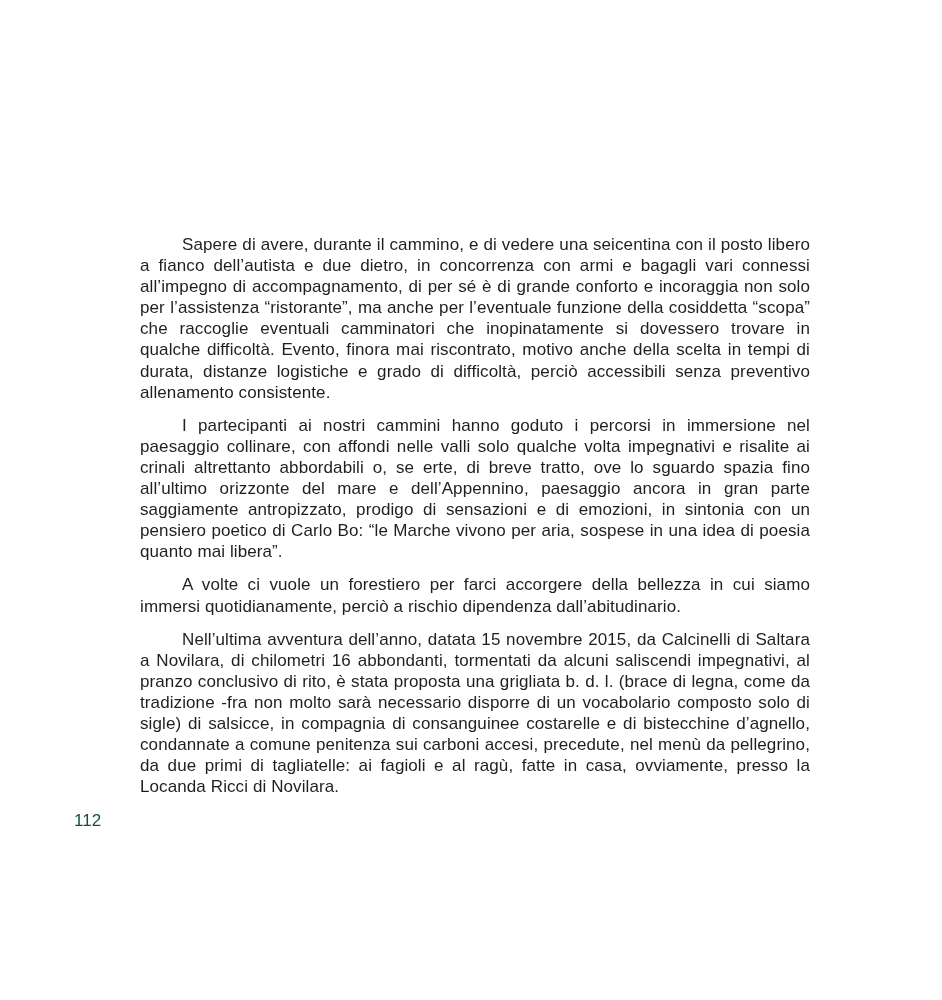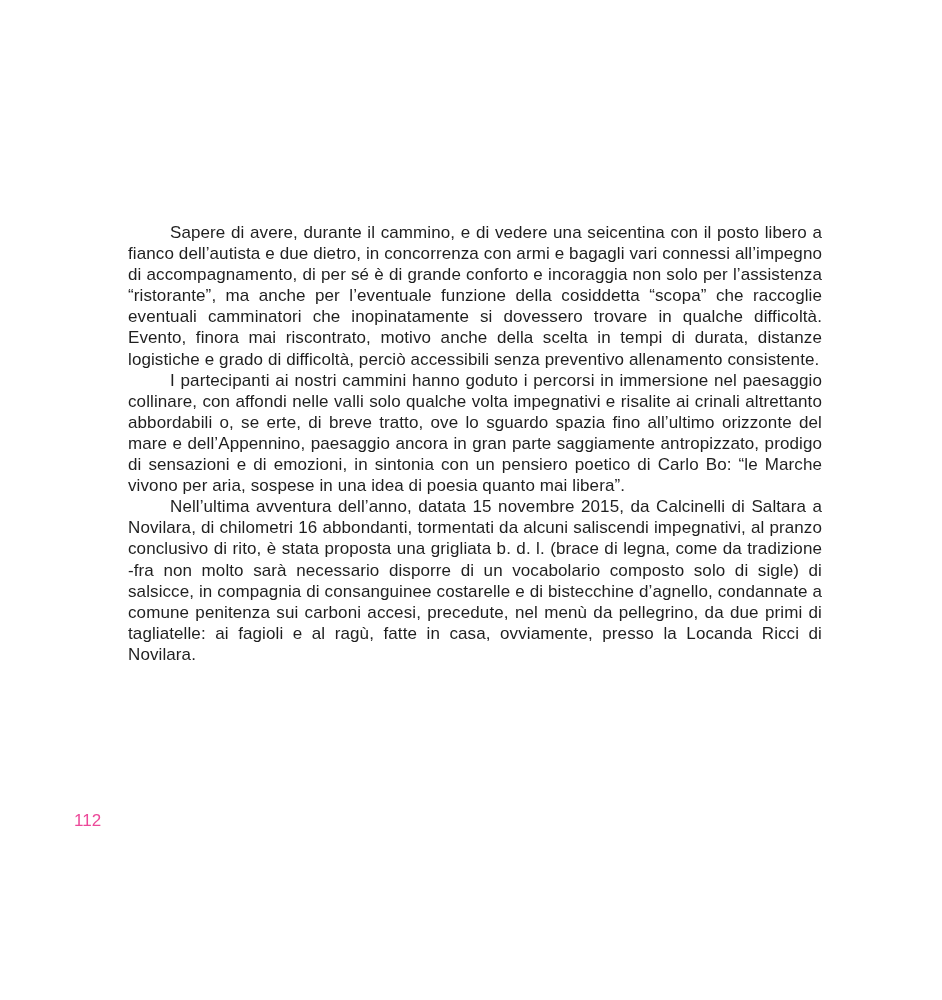--- a/index.html
+++ b/index.html
@@ -20,36 +20,37 @@
       position: absolute;
       left: 128px;
       top: 222px;
       width: 694px;
       font-size: 17px;
       line-height: 21.1px;
       text-align: justify;
       letter-spacing: 0.1px;
     }
     .text-block p {
-      margin: 0;
+      margin: 12px;
       padding: 0;
       text-indent: 42px;
     }
     .page-number {
       position: absolute;
       left: 74px;
       top: 810px;
       font-size: 17px;
       line-height: 21.1px;
-      color: #ec4899;
+      color: #14532d;
     }
   </style>
 </head>
 <body>
 
 <div class="page">
   <div class="page-number">112</div>
   <div class="text-block">
     <p>Sapere di avere, durante il cammino, e di vedere una seicentina con il posto libero a fianco dell’autista e due dietro, in concorrenza con armi e bagagli vari connessi all’impegno di accompagnamento, di per sé è di grande conforto e incoraggia non solo per l’assistenza “ristorante”, ma anche per l’eventuale funzione della cosiddetta “scopa” che raccoglie eventuali camminatori che inopinatamente si dovessero trovare in qualche difficoltà. Evento, finora mai riscontrato, motivo anche della scelta in tempi di durata, distanze logistiche e grado di difficoltà, perciò accessibili senza preventivo allenamento consistente.</p>
     <p>I partecipanti ai nostri cammini hanno goduto i percorsi in immersione nel paesaggio collinare, con affondi nelle valli solo qualche volta impegnativi e risalite ai crinali altrettanto abbordabili o, se erte, di breve tratto, ove lo sguardo spazia fino all’ultimo orizzonte del mare e dell’Appennino, paesaggio ancora in gran parte saggiamente antropizzato, prodigo di sensazioni e di emozioni, in sintonia con un pensiero poetico di Carlo Bo: “le Marche vivono per aria, sospese in una idea di poesia quanto mai libera”.</p>
+    <p>A volte ci vuole un forestiero per farci accorgere della bellezza in cui siamo immersi quotidianamente, perciò a rischio dipendenza dall’abitudinario.</p>
     <p>Nell’ultima avventura dell’anno, datata 15 novembre 2015, da Calcinelli di Saltara a Novilara, di chilometri 16 abbondanti, tormentati da alcuni saliscendi impegnativi, al pranzo conclusivo di rito, è stata proposta  una grigliata b. d. l. (brace di legna, come da tradizione -fra non molto sarà necessario disporre di un vocabolario composto solo di sigle) di salsicce, in compagnia di consanguinee costarelle e di bistecchine d’agnello, condannate a comune penitenza sui carboni accesi, precedute, nel menù da pellegrino, da due primi di tagliatelle: ai fagioli e al ragù, fatte in casa, ovviamente, presso la Locanda Ricci di Novilara.</p>
   </div>
 </div>
 
 </body></html>

